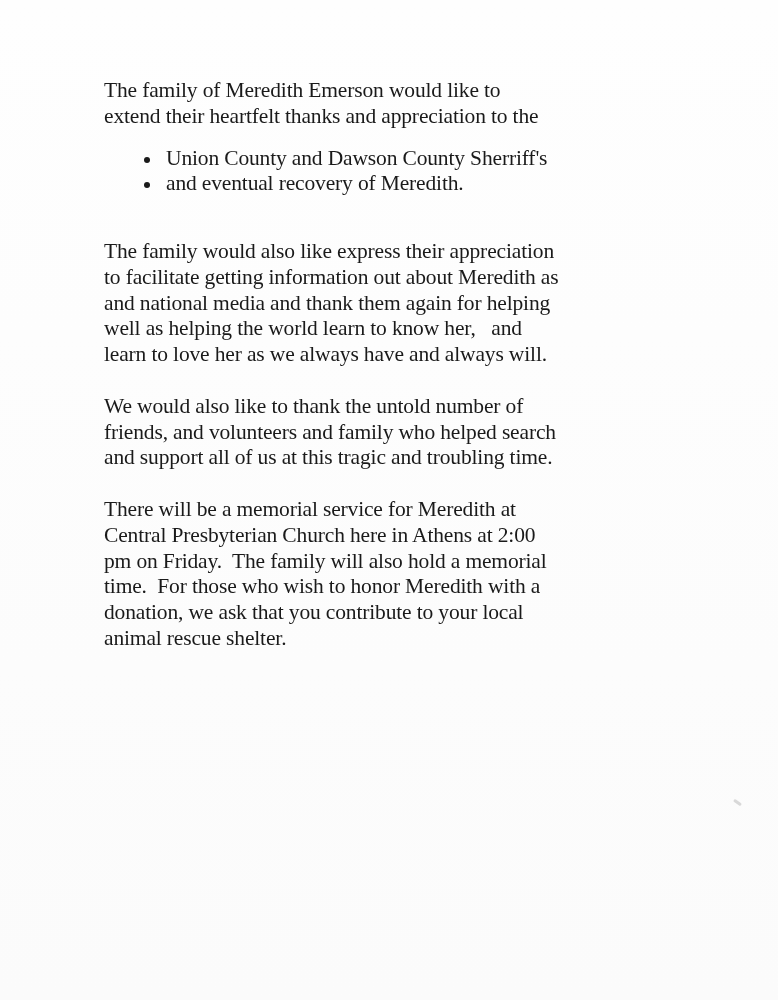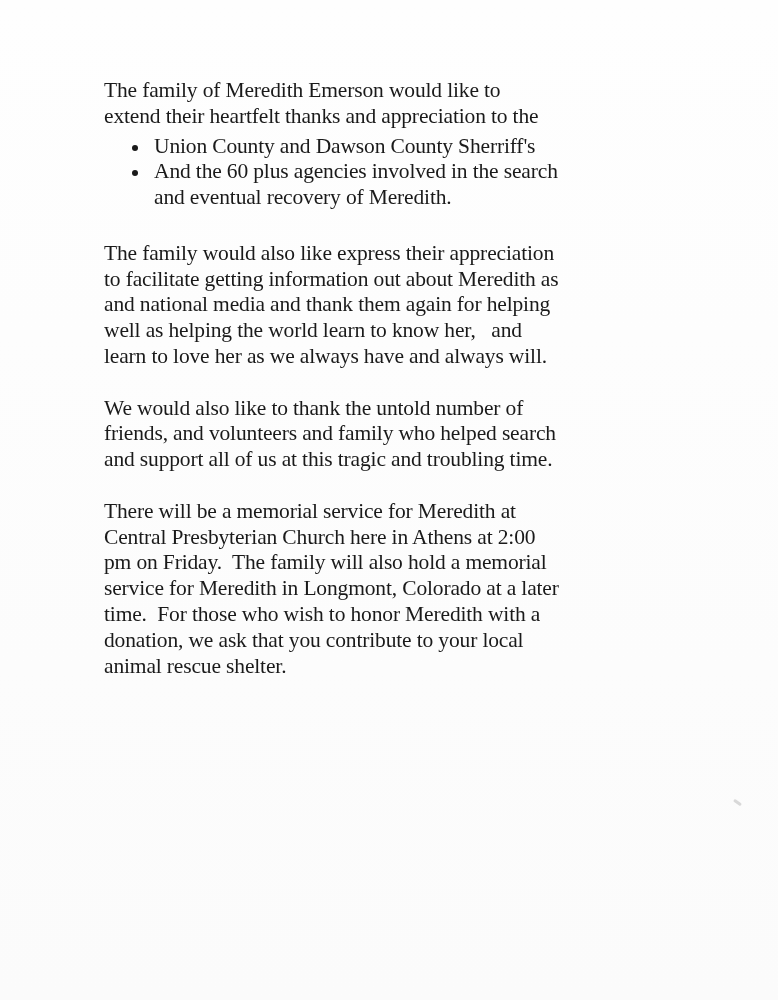--- a/index.html
+++ b/index.html
@@ -35,21 +35,21 @@
     }
     .line {
       display: block;
       white-space: pre;
     }
     .gap {
       height: 25.8px;
     }
     ul.bullets {
       list-style: none;
-      margin: 4px;
+      margin: 16px;
       padding: 0 0 0 24px;
     }
     ul.bullets li {
       position: relative;
       padding-left: 22px;
     }
     ul.bullets li .bullet {
       position: absolute;
       left: 0;
       top: 11px;
@@ -81,21 +81,20 @@
       <span class="line">extend their heartfelt thanks and appreciation to the</span>
     </p>
 
     <ul class="bullets">
       <li>
         <span class="bullet"></span>
         <span class="line">Union County and Dawson County Sherriff's</span>
       </li>
       <li>
         <span class="bullet"></span>
-        <span class="line">And the 60 plus agencies involved in the search</span>
         <span class="line">and eventual recovery of Meredith.</span>
       </li>
     </ul>
 
     <div class="gap"></div>
 
     <p class="para">
       <span class="line">The family would also like express their appreciation</span>
       <span class="line">to facilitate getting information out about Meredith as</span>
       <span class="line">and national media and thank them again for helping</span>
@@ -110,21 +109,20 @@
       <span class="line">friends, and volunteers and family who helped search</span>
       <span class="line">and support all of us at this tragic and troubling time.</span>
     </p>
 
     <div class="gap"></div>
 
     <p class="para">
       <span class="line">There will be a memorial service for Meredith at</span>
       <span class="line">Central Presbyterian Church here in Athens at 2:00</span>
       <span class="line">pm on Friday.  The family will also hold a memorial</span>
-      <span class="line">service for Meredith in Longmont, Colorado at a later</span>
       <span class="line">time.  For those who wish to honor Meredith with a</span>
       <span class="line">donation, we ask that you contribute to your local</span>
       <span class="line">animal rescue shelter.</span>
     </p>
 
   </div>
   <div class="stray-mark"></div>
 </div>
 
 </body></html>

